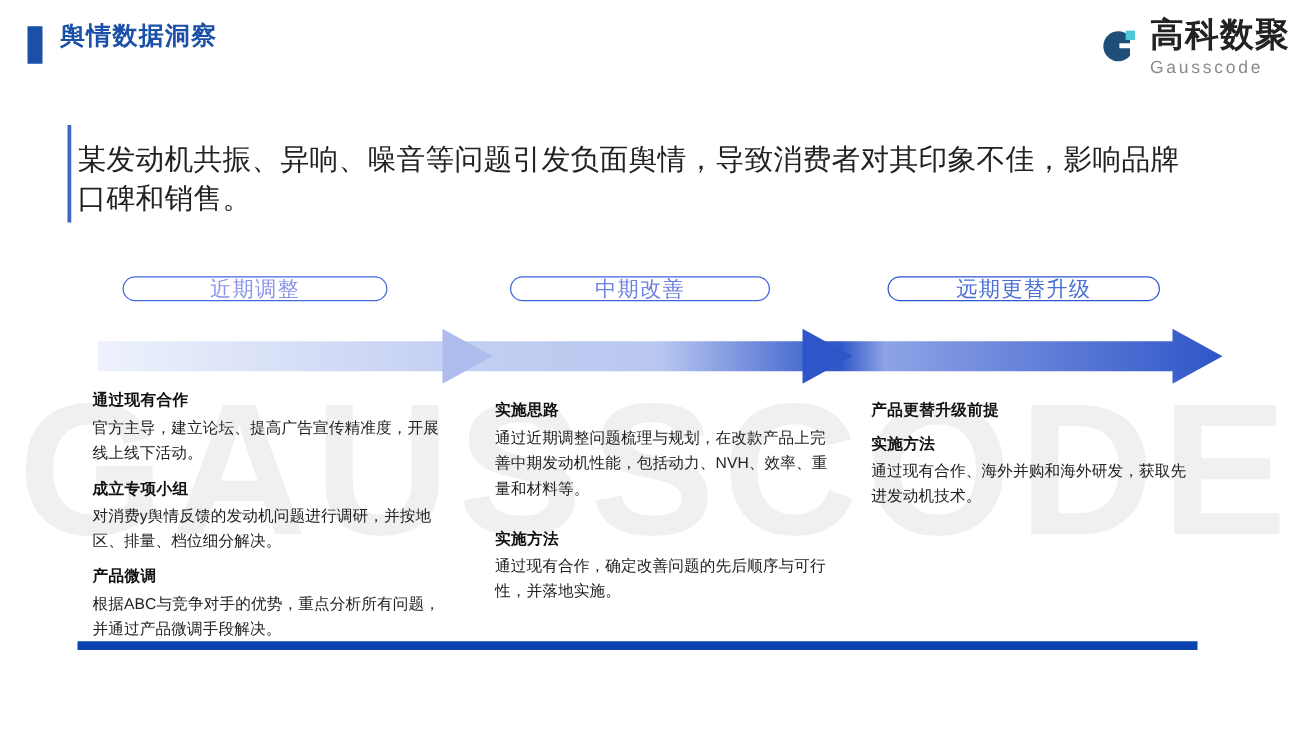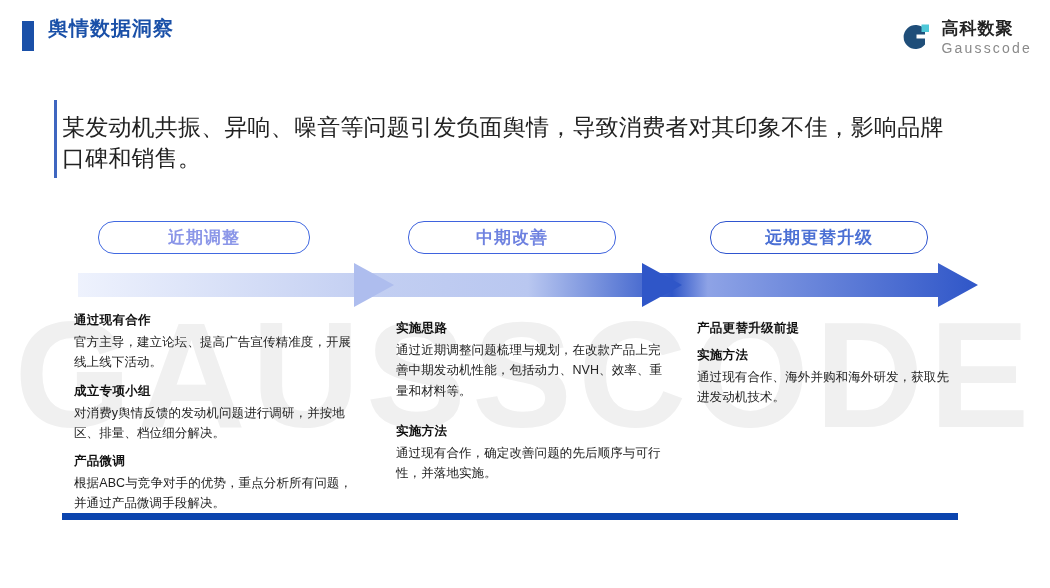--- a/index.html
+++ b/index.html
@@ -73,21 +73,21 @@
     width: 34px;
     height: 34px;
   }
   .logo-text {
     display: flex;
     flex-direction: column;
     justify-content: center;
     line-height: 1;
   }
   .logo-cn {
-    font-size: 17px;
+    font-size: 27px;
     font-weight: bold;
     color: #222222;
     letter-spacing: 1px;
   }
   .logo-en {
     font-size: 14px;
     color: #8a8a8a;
     letter-spacing: 2.2px;
     margin-top: 4px;
   }
@@ -125,29 +125,29 @@
   .pills {
     position: absolute;
     left: 0;
     top: 221px;
     width: 1050px;
     height: 34px;
     z-index: 3;
   }
   .pill {
     position: absolute;
-    height: 33px;
+    height: 20px;
     border-radius: 16px;
     background: #ffffff;
     border: 1.6px solid #4169e1;
     display: flex;
     align-items: center;
     justify-content: center;
     font-size: 17px;
-    font-weight: bold;
+    font-weight: normal;
     letter-spacing: 1px;
     box-sizing: border-box;
   }
   .pill-1 { left: 98px;  width: 212px; }
   .pill-2 { left: 408px; width: 208px; }
   .pill-3 { left: 710px; width: 218px; }
 
   
   .arrow-band {
     position: absolute;

